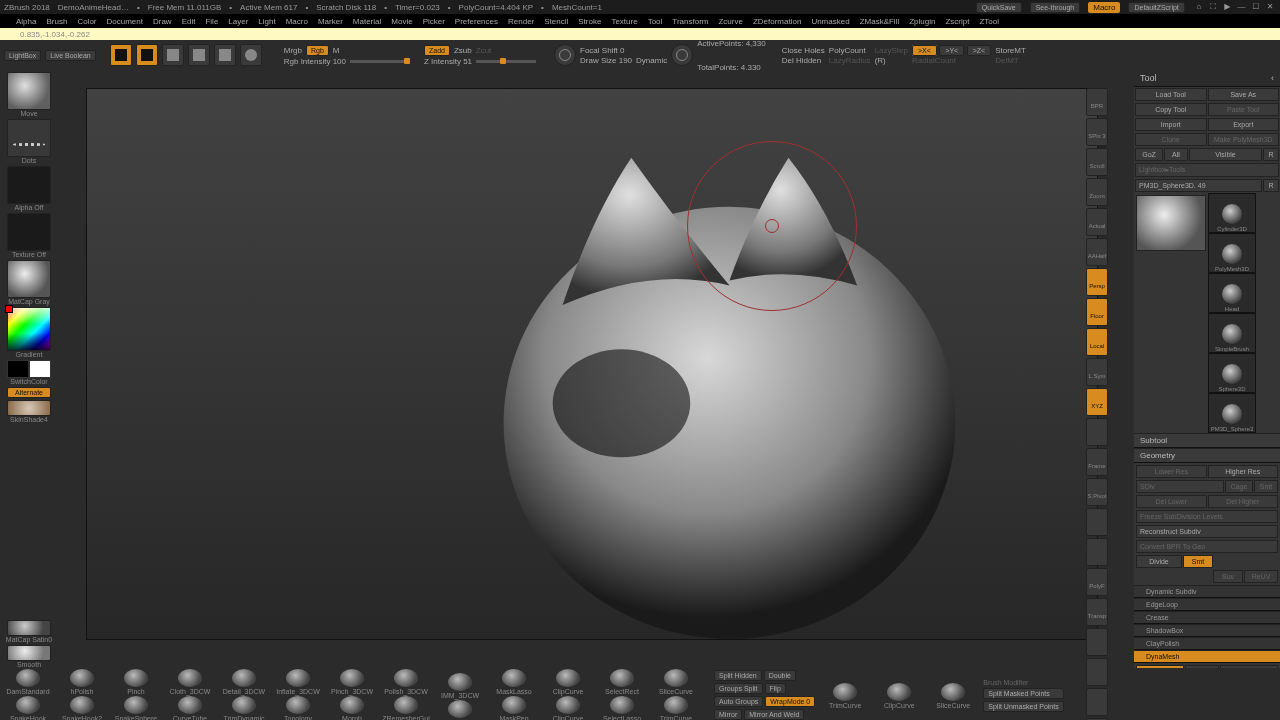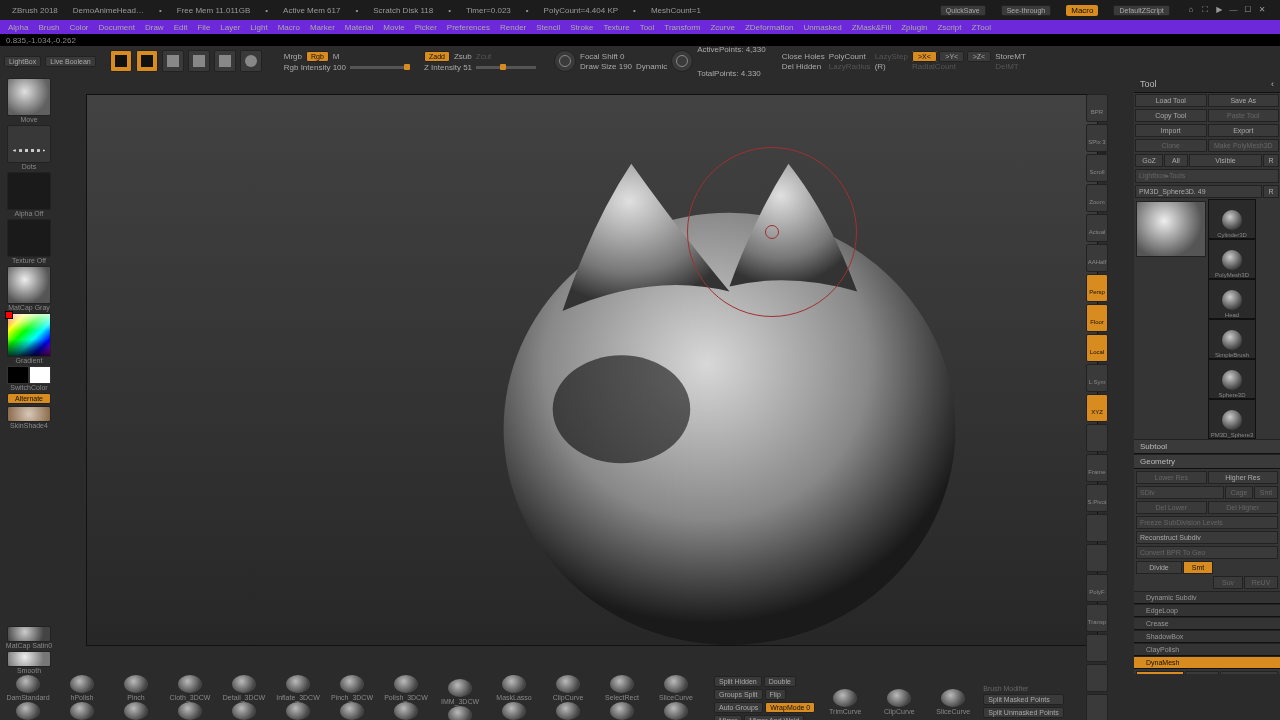--- a/index.html
+++ b/index.html
@@ -1,23 +1,23 @@
 <!DOCTYPE html>
 <html><head>
 <meta charset="utf-8">
 <style>
 * { margin:0; padding:0; box-sizing:border-box; font-family:Tahoma,Arial,sans-serif; user-select:none; }
 body { background:#2b2b2b; color:#a0a0a0; font-size:9px; width:1280px; height:720px; overflow:hidden; position:relative; }
-.top-title { height:20px; background:#1c1c1c; display:flex; align-items:center; padding:0 12px; gap:15px; font-size:8px; color:#999; }
+.top-title { height:14px; background:#1c1c1c; display:flex; align-items:center; padding:0 4px; gap:8px; font-size:8px; color:#999; }
 .top-title .seg { white-space:nowrap; }
 .top-title .spacer { flex:1; }
 .top-title .winbtns span { display:inline-block; width:12px; text-align:center; color:#999; }
-.menubar { height:14px; background:#6d28d9; display:flex; align-items:center; padding:0 8px; gap:10px; font-size:8px; color:#aaa; }
+.menubar { height:14px; background:#000000; display:flex; align-items:center; padding:0 16px; gap:10px; font-size:8px; color:#aaa; }
 .menubar span { cursor:default; }
-.coord { height:12px; background:#000000; padding:0 6px; font-size:8px; color:#888; display:flex; align-items:center; }
+.coord { height:12px; background:#fef9c3; padding:0 20px; font-size:8px; color:#888; display:flex; align-items:center; }
 .toolbar2 { height:30px; background:#2b2b2b; display:flex; align-items:center; padding:0 4px; gap:4px; position:relative; }
 .btn { background:#3a3a3a; border:1px solid #222; padding:2px 6px; font-size:8px; color:#aaa; border-radius:2px; }
 .btn.or { background:#d88b1e; color:#111; }
 .btn.sm { padding:1px 4px; font-size:7px; }
 .iconbtn { width:22px; height:22px; background:#3a3a3a; border:1px solid #222; border-radius:2px; display:flex; align-items:center; justify-content:center; }
 .iconbtn.or { background:#d88b1e; }
 .iconbtn .ic { width:12px; height:12px; background:#888; }
 .tlabel { font-size:8px; color:#aaa; }
 .slider { width:60px; height:3px; background:#555; position:relative; }
 .slider .knob { position:absolute; right:0; top:-2px; width:6px; height:6px; background:#d88b1e; border-radius:1px; }

